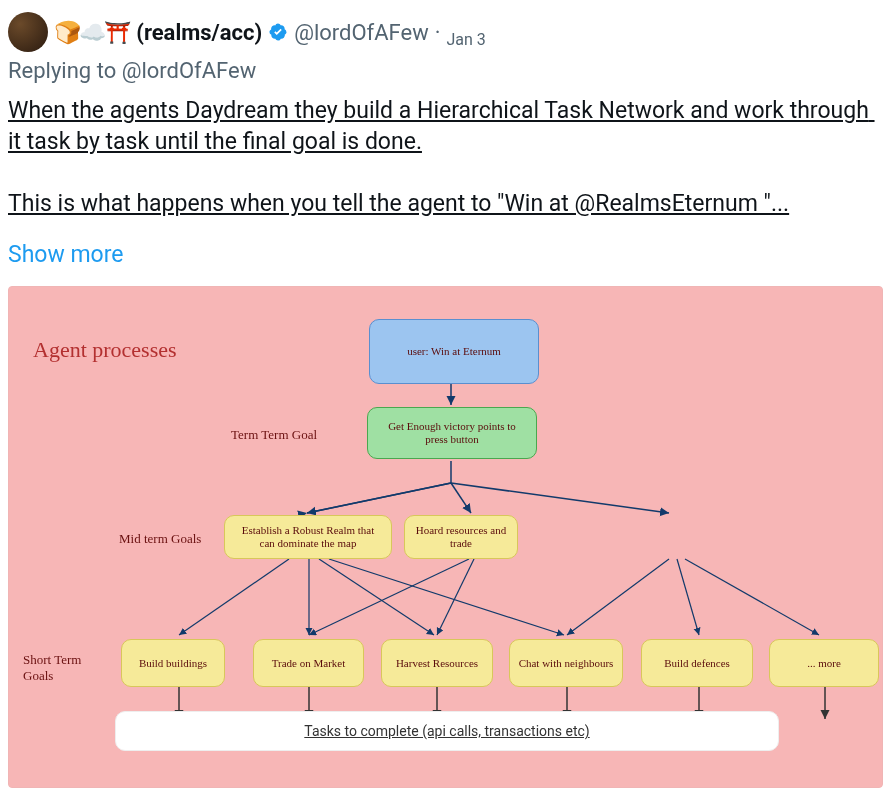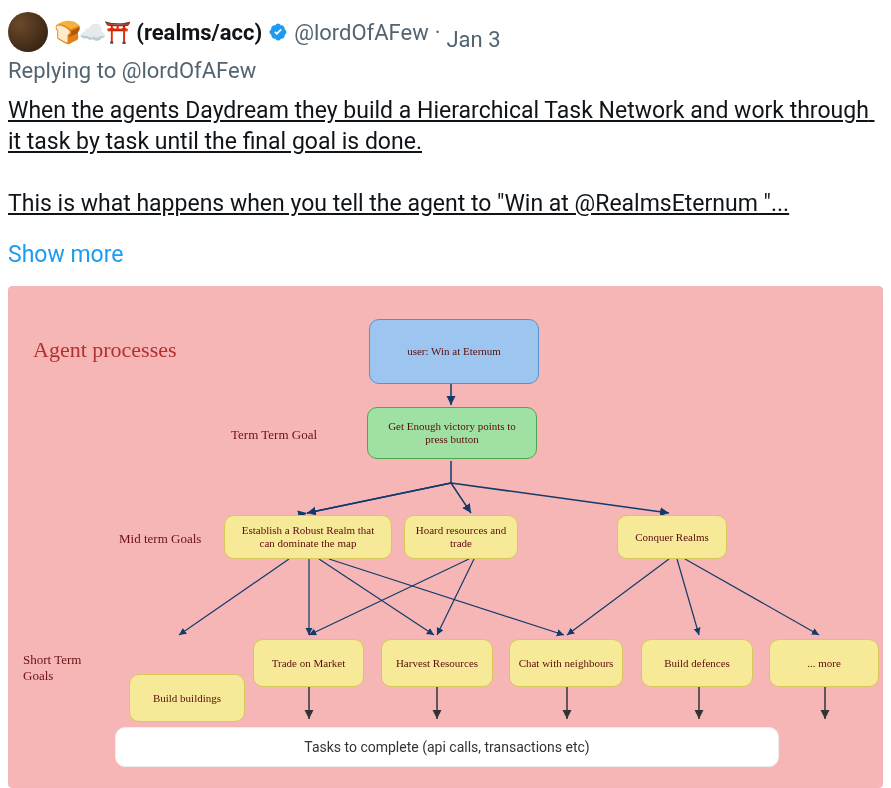--- a/index.html
+++ b/index.html
@@ -17,21 +17,21 @@
       flex-shrink: 0;
     }
     .emoji-row { font-size: 22px; letter-spacing: -2px; }
     .display-name { font-weight: 700; font-size: 22px; color: #0f1419; }
     .verified {
       display: inline-flex; align-items: center; justify-content: center;
       width: 20px; height: 20px;
     }
     .handle { color: #536471; font-size: 22px; }
     .dot { color: #536471; font-size: 22px; }
-    .date { color: #536471; font-size: 22px; margin-top: 15px; }
+    .date { color: #536471; font-size: 16px; margin-top: 15px; }
     .reply-line { color: #536471; font-size: 22px; margin-bottom: 12px; }
     .reply-handle { color: #536471; }
     .body-text { font-size: 23px; line-height: 1.35; color: #0f1419; margin-bottom: 18px; white-space: pre-wrap; text-decoration: underline; }
     .show-more { color: #1d9bf0; font-size: 23px; cursor: pointer; display: inline-block; margin-top: 4px; margin-bottom: 18px; }
 
     .media {
       border: 1px solid #f0b5b5;
       border-radius: 4px;
       overflow: hidden;
       background: #f7b6b6;
@@ -163,29 +163,28 @@
       </svg>
 
       <div class="node node-blue" style="left:360px; top:32px; width:170px; height:65px;">user: Win at Eternum</div>
 
       <div class="label" style="left:222px; top:140px;">Term Term Goal</div>
       <div class="node node-green" style="left:358px; top:120px; width:170px; height:52px;">Get Enough victory points to press button</div>
 
       <div class="label" style="left:110px; top:244px;">Mid term Goals</div>
       <div class="node node-yellow" style="left:215px; top:228px; width:168px; height:44px;">Establish a Robust Realm that can dominate the map</div>
       <div class="node node-yellow" style="left:395px; top:228px; width:114px; height:44px;">Hoard resources and trade</div>
-      <div class="node node-yellow" style="left:608px; top:228px; width:110px; height:44px;">Conquer Realms</div>
 
       <div class="label" style="left:14px; top:365px; white-space:pre;">Short Term
 Goals</div>
-      <div class="node node-yellow" style="left:120px; top:352px; width:116px; height:48px;margin-top:35px;">Build buildings</div>
+      <div class="node node-yellow" style="left:112px; top:352px; width:104px; height:48px;">Build buildings</div>
       <div class="node node-yellow" style="left:244px; top:352px; width:111px; height:48px;">Trade on Market</div>
       <div class="node node-yellow" style="left:372px; top:352px; width:112px; height:48px;">Harvest Resources</div>
       <div class="node node-yellow" style="left:632px; top:352px; width:112px; height:48px;">Build defences</div>
       <div class="node node-yellow" style="left:500px; top:352px; width:114px; height:48px;">Chat with neighbours</div>
       <div class="node node-yellow" style="left:760px; top:352px; width:110px; height:48px;">... more</div>
 
-      <div class="tasks-bar" style="left:106px; top:440px; width:664px; height:40px;">Tasks to complete (api calls, transactions etc)</div>
+      <div class="tasks-bar" style="left:106px; top:424px; width:664px; height:40px;text-decoration:underline;">Tasks to complete (api calls, transactions etc)</div>
 
     </div>
   </div>
 
 </div>
 
 </body></html>

